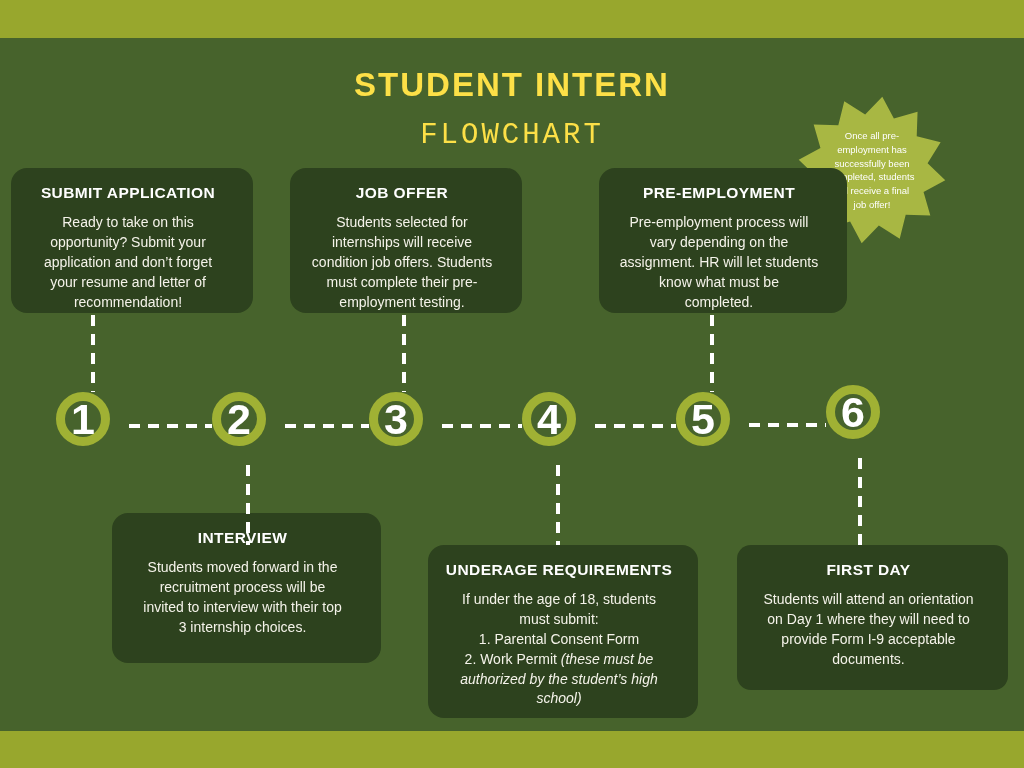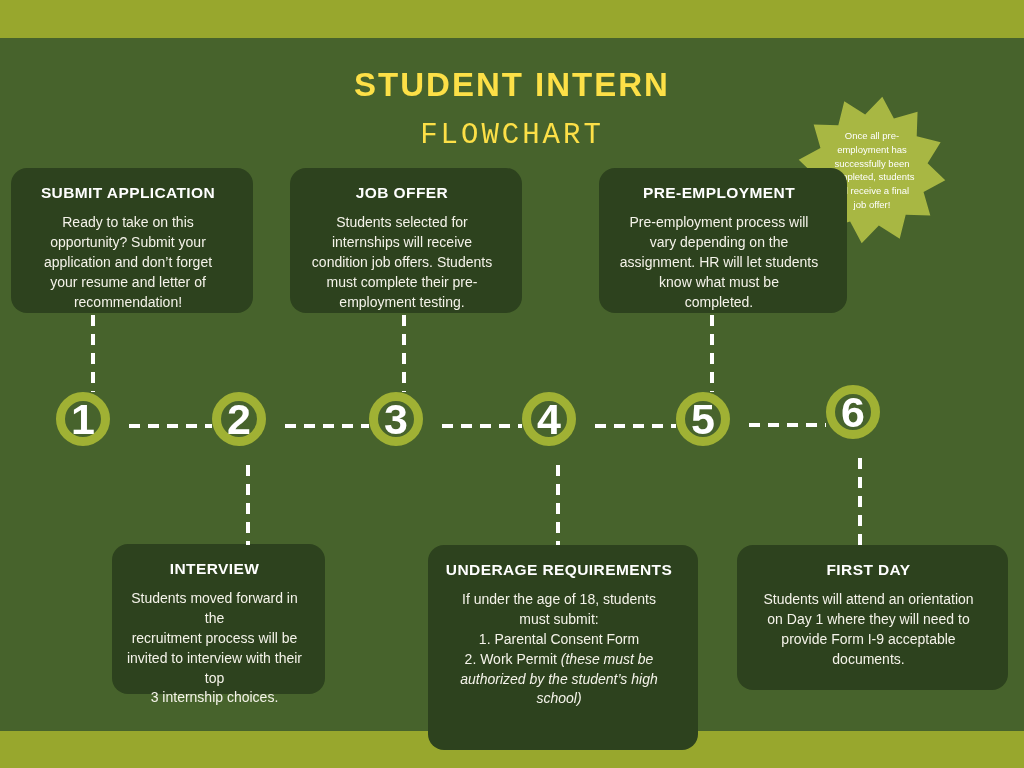--- a/index.html
+++ b/index.html
@@ -62,23 +62,23 @@
   .step-box .body {
     font-size: 14px;
     line-height: 1.42;
     white-space: pre-line;
   }
   .step-box .body em { font-style: italic; }
 
   .box-1 { left: 11px;  top: 168px; width: 242px; height: 145px; }
   .box-3 { left: 290px; top: 168px; width: 232px; height: 145px; }
   .box-5 { left: 599px; top: 168px; width: 248px; height: 145px; }
-  .box-2 { left: 112px; top: 544px; width: 213px; height: 150px; }
-  .box-4 { left: 428px; top: 545px; width: 270px; height: 205px; }
-  .box-6 { left: 737px; top: 545px; width: 271px; height: 145px; }
+  .box-2 { left: 112px; top: 513px; width: 269px; height: 150px; }
+  .box-4 { left: 428px; top: 545px; width: 270px; height: 173px; }
+  .box-6 { left: 737px; top: 545px; width: 271px; height: 145px; border-radius: 14px; }
 
   .circle {
     position: absolute;
     width: 54px;
     height: 54px;
     border: 9px solid #a0b134;
     border-radius: 50%;
     display: flex;
     align-items: center;
     justify-content: center;

